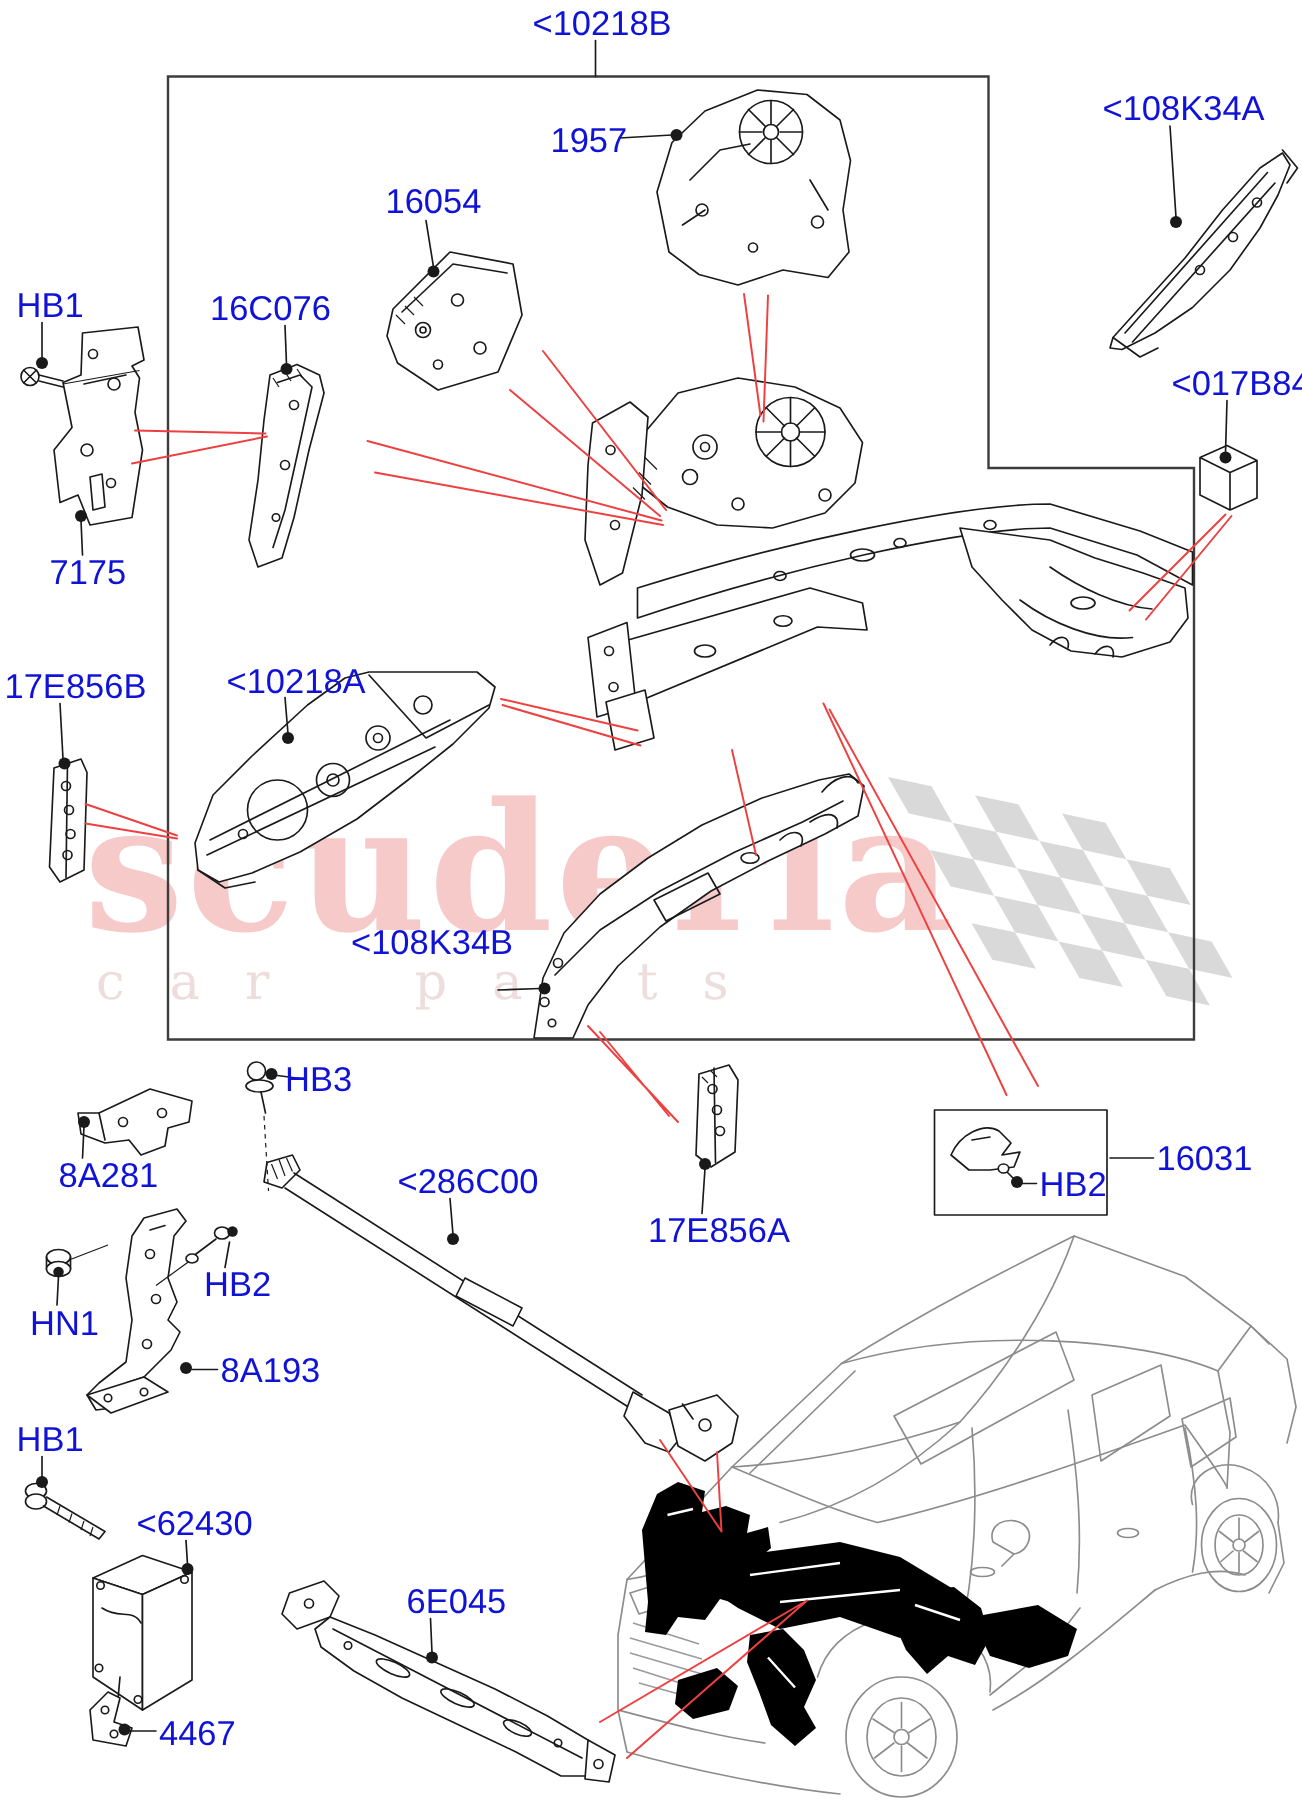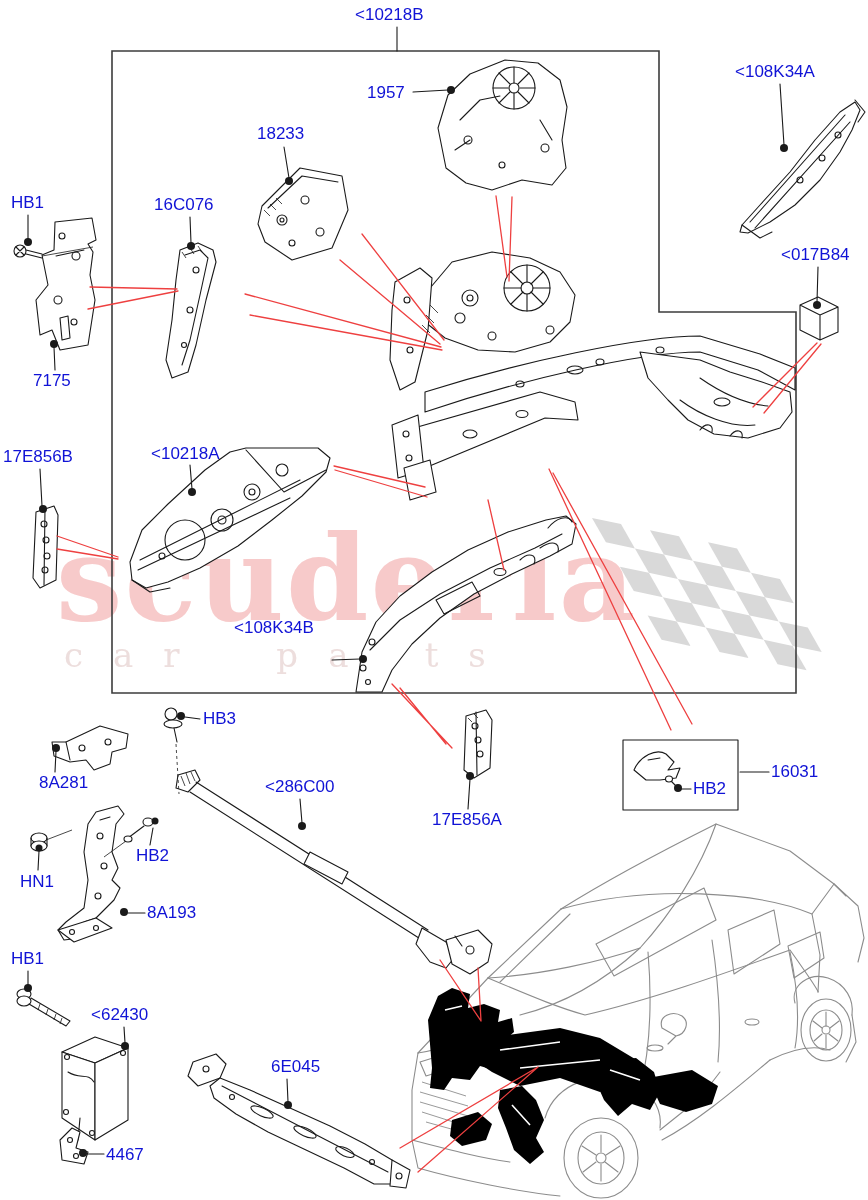--- a/index.html
+++ b/index.html
@@ -7,21 +7,21 @@
     --car_gray:#8c8c8c; --flag_gray:#d9d9d9; --wm_pink:#f7caca; --wm_gray:#eddedd;
   }
   html,body{margin:0;padding:0;background:#fff;}
   .stage{position:relative;width:868px;height:1200px;background:#fff;overflow:hidden;
          font-family:"Liberation Sans",sans-serif;}
   svg{position:absolute;left:0;top:0;}
   .wm1{position:absolute;left:56px;top:520px;font-family:"DejaVu Serif",serif;font-weight:bold;
        font-size:118px;line-height:1;color:var(--wm_pink);letter-spacing:2px;user-select:none;}
   .wm2{position:absolute;left:64px;top:638px;font-family:"DejaVu Serif",serif;
        font-size:34px;line-height:1;color:var(--wm_gray);letter-spacing:30px;word-spacing:26px;user-select:none;}
-  .lbl{position:absolute;color:var(--label_blue);font-size:17px;line-height:18px;white-space:nowrap;cursor:pointer;}
+  .lbl{position:absolute;color:var(--label_blue);font-size:23px;line-height:18px;white-space:nowrap;cursor:pointer;}
   
   .ln{stroke:var(--line_black);stroke-width:1.1;fill:none;stroke-linejoin:round;stroke-linecap:round;}
   .lnf{stroke:var(--line_black);stroke-width:1.1;fill:#fff;stroke-linejoin:round;}
   .lnt{stroke:var(--line_black);stroke-width:0.8;fill:none;}
   .red{stroke:var(--leader_red);stroke-width:1.3;fill:none;stroke-linecap:round;}
   .dot{fill:var(--line_black);stroke:none;}
   .frame{stroke:#3c3c3c;stroke-width:1.6;fill:none;}
   .car{stroke:var(--car_gray);stroke-width:1.1;fill:none;stroke-linejoin:round;stroke-linecap:round;}
   .blk{fill:#000;stroke:none;}
   .wdet{stroke:#fff;stroke-width:1.6;fill:none;}
@@ -392,29 +392,29 @@
       <path class="ln" d="M287,1079 L288,1102"></path>
         <circle class="dot" cx="288" cy="1105" r="4"></circle>
       <path class="ln" d="M104,1154 L86,1154"></path>
         <circle class="dot" cx="83" cy="1153" r="4"></circle>
     </g>
   </svg>
 
   <div class="lbl" style="left:355px;top:6px">&lt;10218B</div>
   <div class="lbl" style="left:735px;top:63px">&lt;108K34A</div>
   <div class="lbl" style="left:367px;top:84px">1957</div>
-  <div class="lbl" style="left:257px;top:125px">18233</div>
+  <div class="lbl" style="left:257px;top:125px">16054</div>
   <div class="lbl" style="left:11px;top:194px">HB1</div>
-  <div class="lbl" style="left:154px;top:196px">16C076</div>
+  <div class="lbl" style="left:140px;top:196px">16C076</div>
   <div class="lbl" style="left:781px;top:246px">&lt;017B84</div>
   <div class="lbl" style="left:33px;top:372px">7175</div>
   <div class="lbl" style="left:151px;top:445px">&lt;10218A</div>
   <div class="lbl" style="left:3px;top:448px">17E856B</div>
   <div class="lbl" style="left:234px;top:619px">&lt;108K34B</div>
-  <div class="lbl" style="left:203px;top:710px">HB3</div>
+  <div class="lbl" style="left:190px;top:710px">HB3</div>
   <div class="lbl" style="left:39px;top:774px">8A281</div>
   <div class="lbl" style="left:265px;top:778px">&lt;286C00</div>
   <div class="lbl" style="left:693px;top:780px">HB2</div>
   <div class="lbl" style="left:771px;top:763px">16031</div>
   <div class="lbl" style="left:432px;top:811px">17E856A</div>
   <div class="lbl" style="left:136px;top:847px">HB2</div>
   <div class="lbl" style="left:20px;top:873px">HN1</div>
   <div class="lbl" style="left:147px;top:904px">8A193</div>
   <div class="lbl" style="left:11px;top:950px">HB1</div>
   <div class="lbl" style="left:91px;top:1006px">&lt;62430</div>

